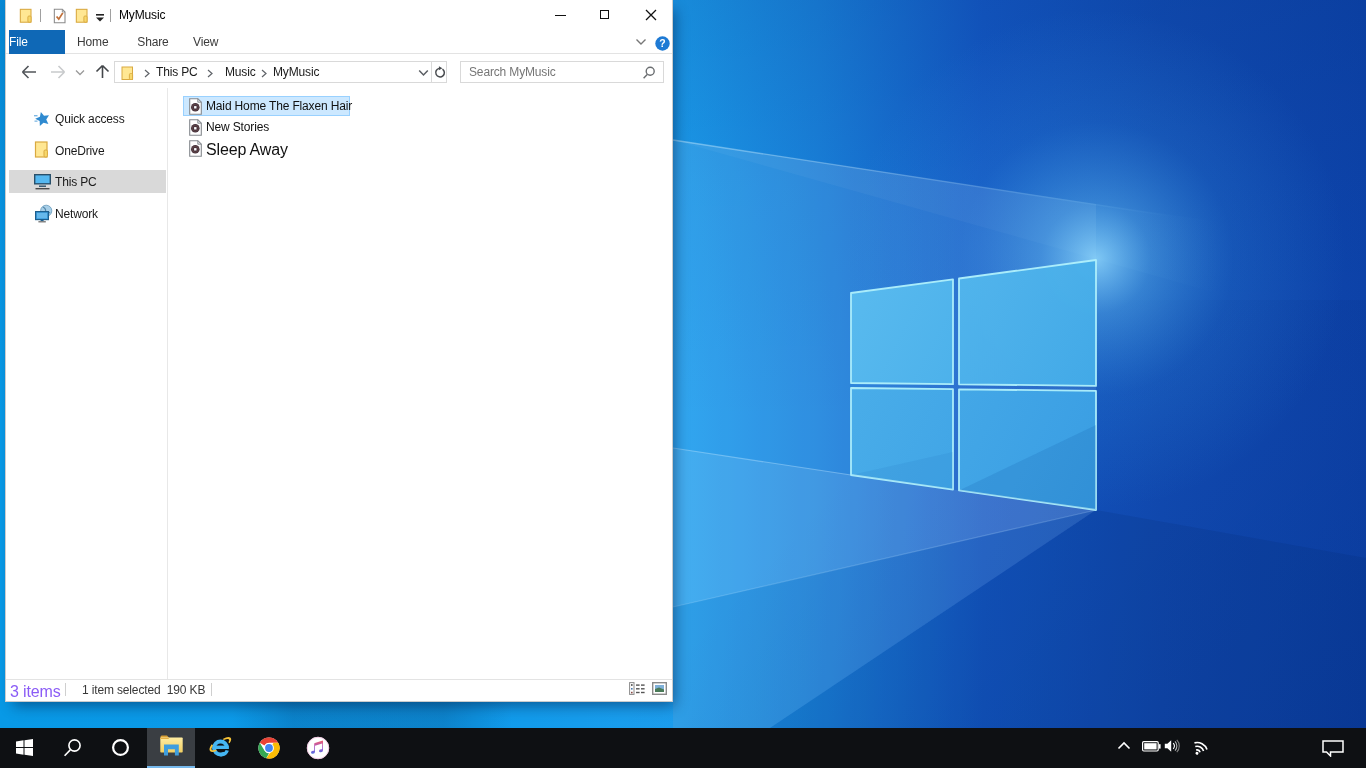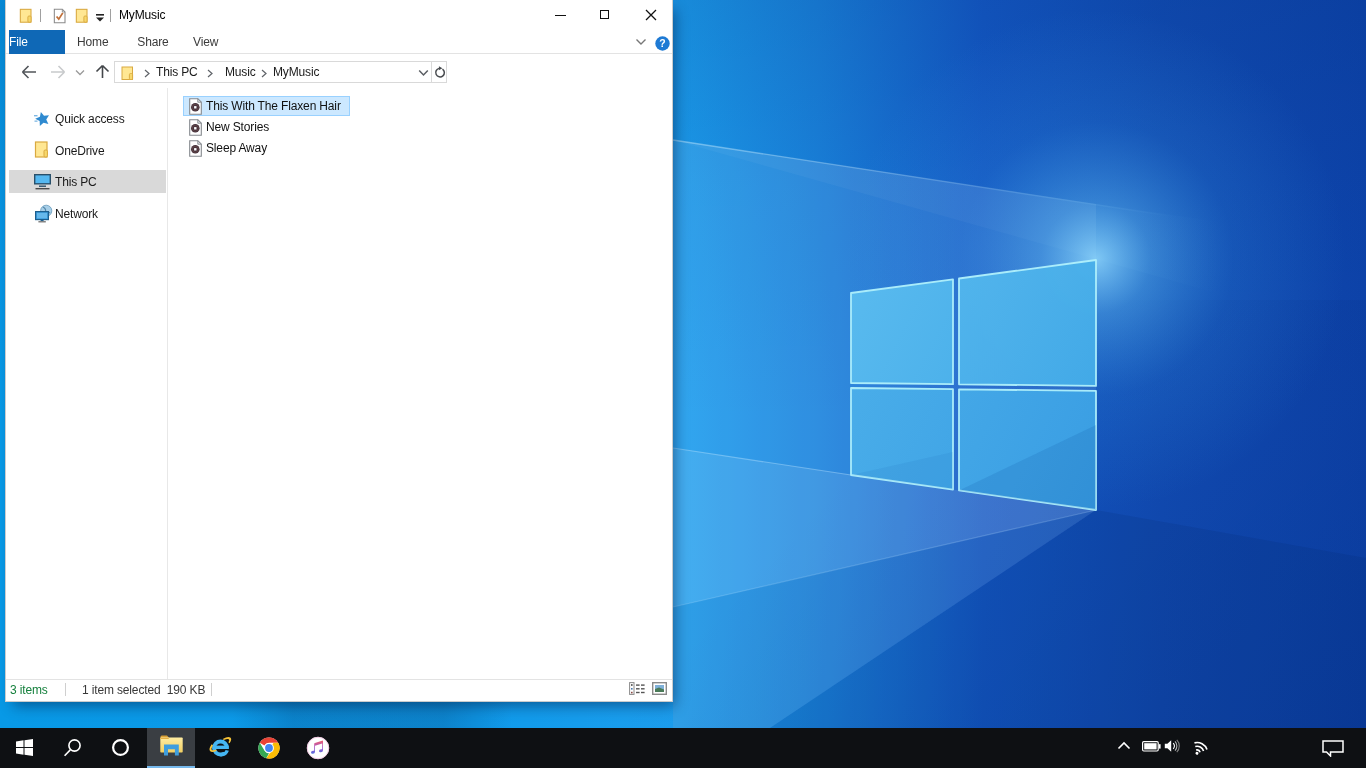--- a/index.html
+++ b/index.html
@@ -160,20 +160,27 @@
    <div class="abs" style="left:158px;top:0;height:20px;line-height:21px;font-size:12px;color:#1a1a1a">MyMusic</div>
    <svg class="abs" style="left:303px;top:7px" width="11" height="8" viewBox="0 0 11 8">
         <path d="M1.2 1.4 L5.5 6 L9.8 1.4" fill="none" stroke="#5a5e63" stroke-width="1.5"></path>
       </svg>
    <div class="abs" style="left:316px;top:0;width:1px;height:20px;background:#d9d9d9"></div>
    <svg class="abs" style="left:318px;top:3px" width="15" height="15" viewBox="0 0 16 16">
     <path d="M6.6 3.6 A4.6 4.6 0 1 0 10.1 4.3" fill="none" stroke="#46494d" stroke-width="1.6"></path>
     <polygon points="6.3,1.2 6.3,5.6 10.0,3.4" fill="#46494d"></polygon>
    </svg>
  </div>
+ <div class="abs" style="left:454px;top:61px;width:204px;height:22px;border:1px solid #d9d9d9;background:#fff">
+   <div class="abs" style="left:8px;top:0;height:20px;line-height:21px;font-size:12px;color:#767676">Search MyMusic</div>
+   <svg class="abs" style="left:181px;top:4px" width="14" height="14" viewBox="0 0 14 14">
+    <circle cx="8.2" cy="5.2" r="4" fill="none" stroke="#6a6d70" stroke-width="1.4"></circle>
+    <path d="M5.2 8.4 L1.6 12.2" stroke="#6a6d70" stroke-width="1.4"></path>
+   </svg>
+ </div>
 
  <div class="abs" style="left:161px;top:88px;width:1px;height:591px;background:#e8e8e8"></div>
  <div class="abs" style="left:3px;top:170px;width:157px;height:23px;background:#d9d9d9"></div>
  <svg class="abs" style="left:28px;top:110px" width="17" height="17" viewBox="0 0 17 17">
   <polygon points="8.5,1.8 10.6,6.3 15.6,6.9 11.9,10.3 12.9,15.2 8.5,12.8 4.1,15.2 5.1,10.3 1.4,6.9 6.4,6.3" fill="#2f8ad0" transform="rotate(-14 8.5 8.5)"></polygon>
   <rect x="0" y="5" width="3.5" height="1.4" fill="#7fb8e4"></rect>
   <rect x="0.5" y="10.5" width="3" height="1.3" fill="#7fb8e4"></rect>
  </svg>
  <div class="abs" style="left:49px;top:112px;font-size:12px;color:#1a1a1a">Quick access</div>
  <svg class="abs" style="left:28px;top:141px" width="17" height="17" viewBox="0 0 17 17">
@@ -192,23 +199,23 @@
   <circle cx="12.2" cy="6.8" r="5.6" fill="#a8cfe8" stroke="#6699bb" stroke-width="0.8"></circle>
   <path d="M9 3 Q13 5 11 9 Q14 11 16 8" fill="none" stroke="#5588aa" stroke-width="1.2"></path>
   <rect x="1.6" y="7.6" width="12.8" height="8" fill="#3f9fe0" stroke="#1d5e8e" stroke-width="1.2"></rect>
   <rect x="3" y="9" width="10" height="5.2" fill="#66b8ec"></rect>
   <rect x="6.6" y="16" width="3" height="1" fill="#1d5e8e"></rect>
   <rect x="4.4" y="17.2" width="7.4" height="1.2" fill="#666"></rect>
  </svg>
  <div class="abs" style="left:49px;top:207px;font-size:12px;color:#1a1a1a">Network</div>
 
  <div class="abs" style="left:177px;top:96px;width:167px;height:20px;background:#cce8ff;border:1px solid #99d1ff"></div>
- <div class="abs" style="left:200px;top:99px;font-size:12px;color:#111">This With The Flaxen Hair</div>
+ <div class="abs" style="left:200px;top:99px;font-size:12px;color:#111">Maid Home The Flaxen Hair</div>
  <div class="abs" style="left:200px;top:120px;font-size:12px;color:#111">New Stories</div>
- <div class="abs" style="left:200px;top:141px;font-size:12px;color:#111">Sleep Away</div>
+ <div class="abs" style="left:200px;top:141px;font-size:16px;color:#111">Sleep Away</div>
  <svg class="abs" style="left:183px;top:98px" width="13" height="17" viewBox="0 0 13 17">
   <path d="M0.7 0.7 L8.8 0.7 L12.3 4.2 L12.3 16.3 L0.7 16.3 Z" fill="#fff" stroke="#85898e" stroke-width="1.1"></path>
   <path d="M8.8 0.7 L8.8 4.2 L12.3 4.2 Z" fill="#e4e6e8" stroke="#85898e" stroke-width="0.9"></path>
   <circle cx="6.3" cy="9.3" r="4.3" fill="#46323e"></circle>
   <circle cx="6.3" cy="9.3" r="3" fill="none" stroke="#6d4f48" stroke-width="1" opacity="0.7"></circle>
   <rect x="5.1" y="8.1" width="2.4" height="2.4" fill="#fff"></rect>
  </svg>
  <svg class="abs" style="left:183px;top:119px" width="13" height="17" viewBox="0 0 13 17">
   <path d="M0.7 0.7 L8.8 0.7 L12.3 4.2 L12.3 16.3 L0.7 16.3 Z" fill="#fff" stroke="#85898e" stroke-width="1.1"></path>
   <path d="M8.8 0.7 L8.8 4.2 L12.3 4.2 Z" fill="#e4e6e8" stroke="#85898e" stroke-width="0.9"></path>
@@ -218,21 +225,21 @@
  </svg>
  <svg class="abs" style="left:183px;top:140px" width="13" height="17" viewBox="0 0 13 17">
   <path d="M0.7 0.7 L8.8 0.7 L12.3 4.2 L12.3 16.3 L0.7 16.3 Z" fill="#fff" stroke="#85898e" stroke-width="1.1"></path>
   <path d="M8.8 0.7 L8.8 4.2 L12.3 4.2 Z" fill="#e4e6e8" stroke="#85898e" stroke-width="0.9"></path>
   <circle cx="6.3" cy="9.3" r="4.3" fill="#46323e"></circle>
   <circle cx="6.3" cy="9.3" r="3" fill="none" stroke="#6d4f48" stroke-width="1" opacity="0.7"></circle>
   <rect x="5.1" y="8.1" width="2.4" height="2.4" fill="#fff"></rect>
  </svg>
 
  <div class="abs" style="left:0;top:679px;width:666px;height:21px;border-top:1px solid #e3e3e3;background:#fff"></div>
- <div class="abs" style="left:4px;top:683px;font-size:12px;color:#15803d">3 items</div>
+ <div class="abs" style="left:4px;top:683px;font-size:16px;color:#8b5cf6">3 items</div>
  <div class="abs" style="left:59px;top:683px;width:1px;height:13px;background:#cfcfcf"></div>
  <div class="abs" style="left:76px;top:683px;font-size:12px;color:#383838">1 item selected&nbsp;&nbsp;190 KB</div>
  <div class="abs" style="left:205px;top:683px;width:1px;height:13px;background:#cfcfcf"></div>
  <svg class="abs" style="left:623px;top:682px" width="17" height="13" viewBox="0 0 17 13">
   <rect x="0.6" y="0.6" width="4.4" height="11.8" fill="none" stroke="#8a8a8a" stroke-width="1"></rect>
   <rect x="2" y="2.2" width="1.6" height="1.6" fill="#444"></rect>
   <rect x="2" y="6" width="1.6" height="1.6" fill="#4a7ab0"></rect>
   <rect x="2" y="9.8" width="1.6" height="1.6" fill="#8a4a44"></rect>
   <rect x="7" y="2.4" width="3.6" height="1.4" fill="#555"></rect>
       <rect x="12" y="2.4" width="3.6" height="1.4" fill="#555"></rect>

